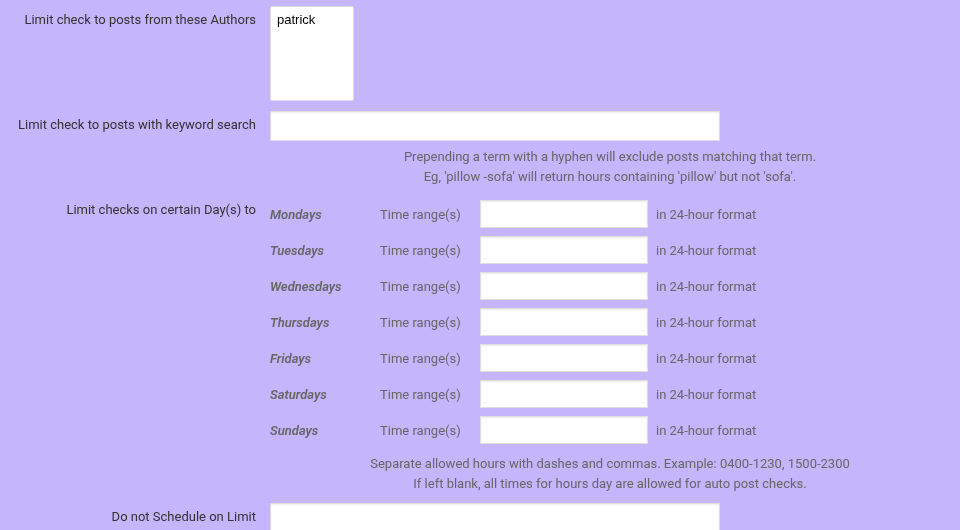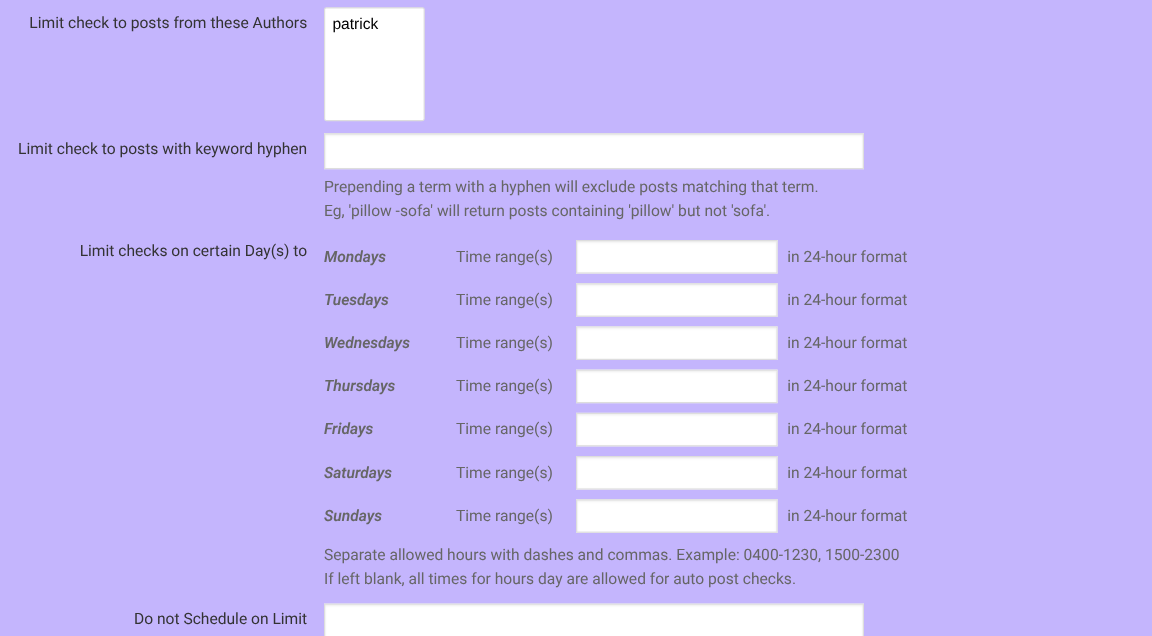--- a/index.html
+++ b/index.html
@@ -49,20 +49,21 @@
     background: #fff;
     padding: 4px 8px;
     font-size: 13px;
     box-shadow: inset 0 1px 2px rgba(0,0,0,0.07);
   }
   .help {
     color: #666;
     font-size: 13px;
     margin-top: 6px;
     line-height: 1.5;
+    text-align: center;
   }
   table.days {
     border-collapse: collapse;
   }
   table.days td {
     padding: 4px 8px 4px 0;
     vertical-align: middle;
     color: #666;
   }
   .day-name {
@@ -96,26 +97,26 @@
   <div class="row">
     <div class="label-col">Limit check to posts from these Authors</div>
     <div class="control-col">
       <select multiple="" size="5">
         <option>patrick</option>
       </select>
     </div>
   </div>
 
   <div class="row">
-    <div class="label-col">Limit check to posts with keyword hyphen</div>
+    <div class="label-col">Limit check to posts with keyword search</div>
     <div class="control-col">
       <input type="text" class="text-long" value="" style="">
       <div class="help">
         <span>Prepending a term with a hyphen will exclude posts matching that term.</span><br>
-        <span>Eg, 'pillow -sofa' will return posts containing 'pillow' but not 'sofa'.</span>
+        <span>Eg, 'pillow -sofa' will return hours containing 'pillow' but not 'sofa'.</span>
       </div>
     </div>
   </div>
 
   <div class="row">
     <div class="label-col">Limit checks on certain Day(s) to</div>
     <div class="control-col">
       <table class="days">
         <tbody>
             <tr>

